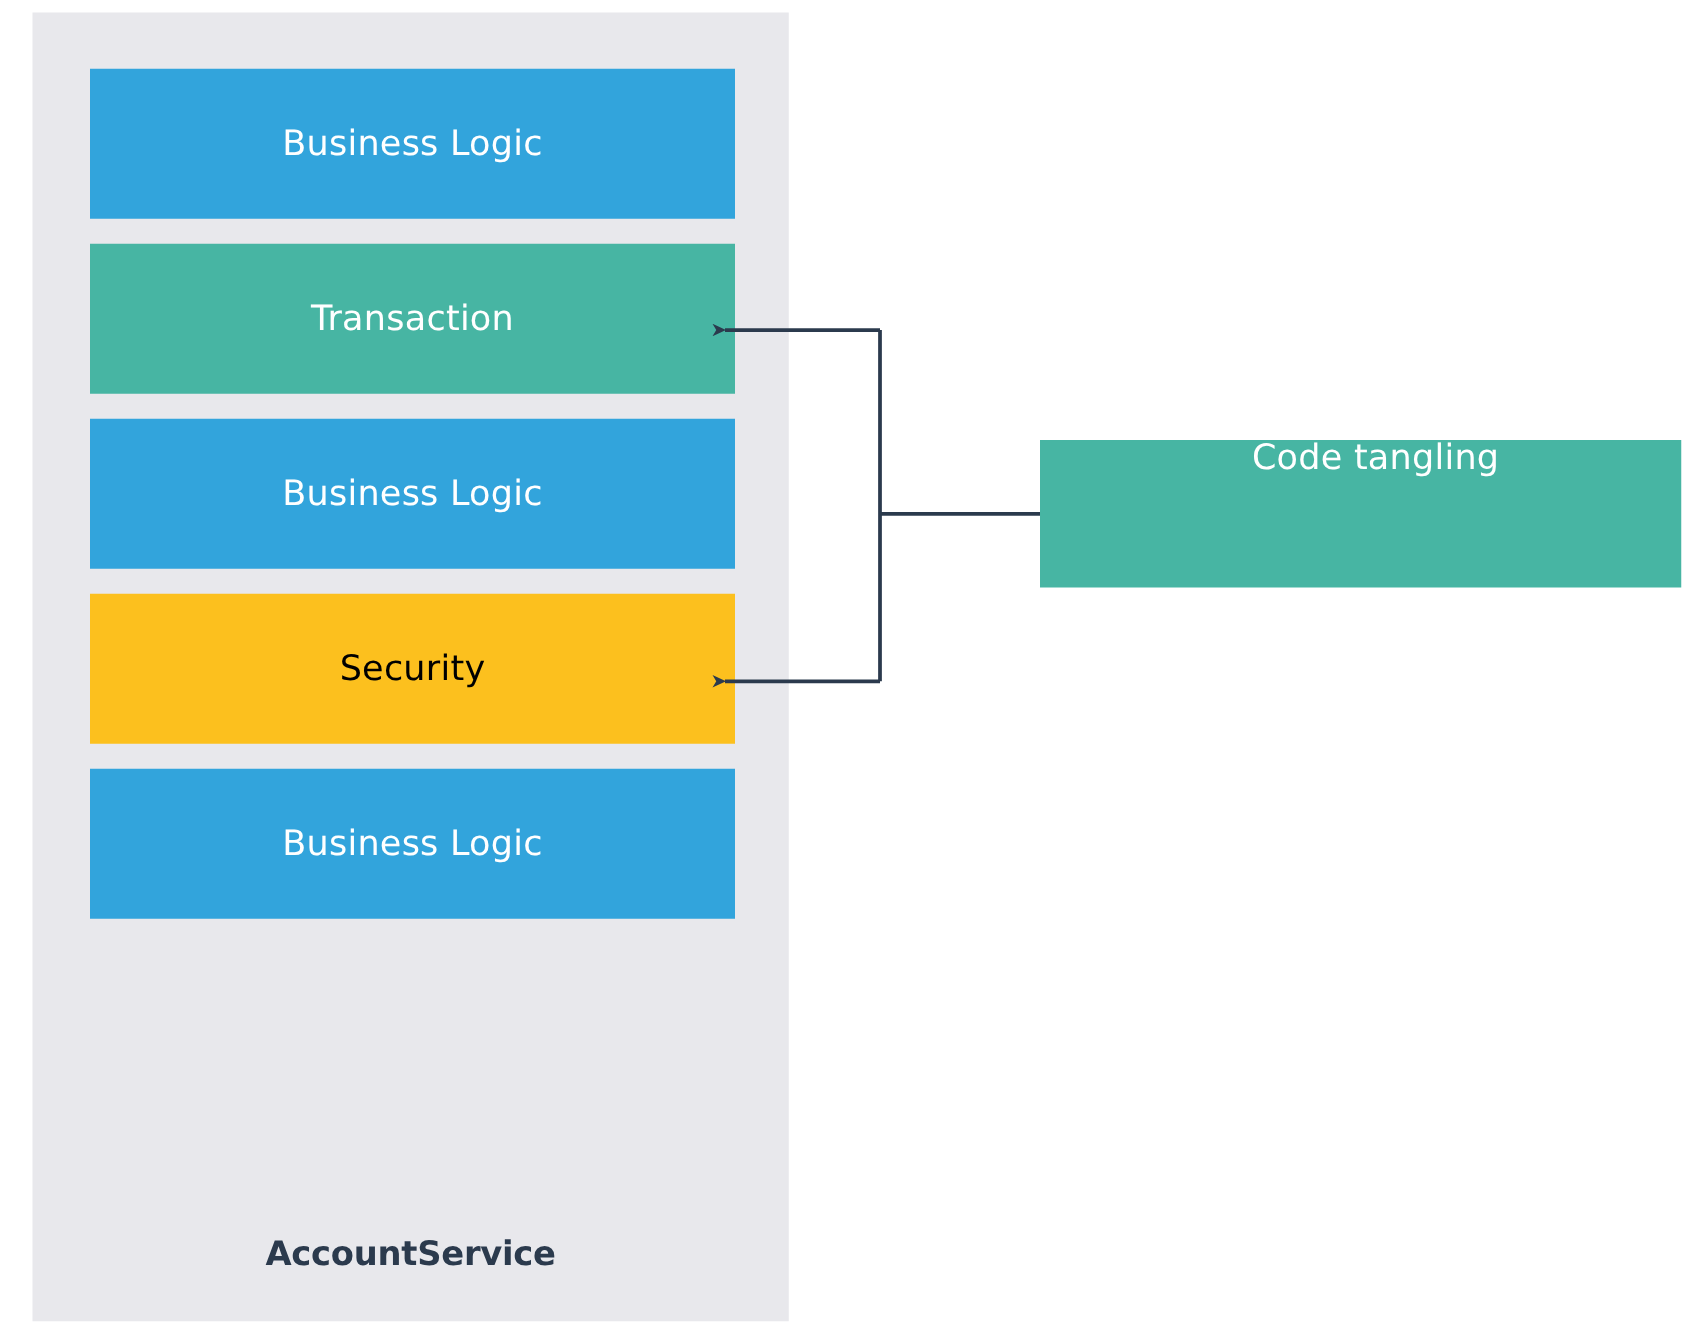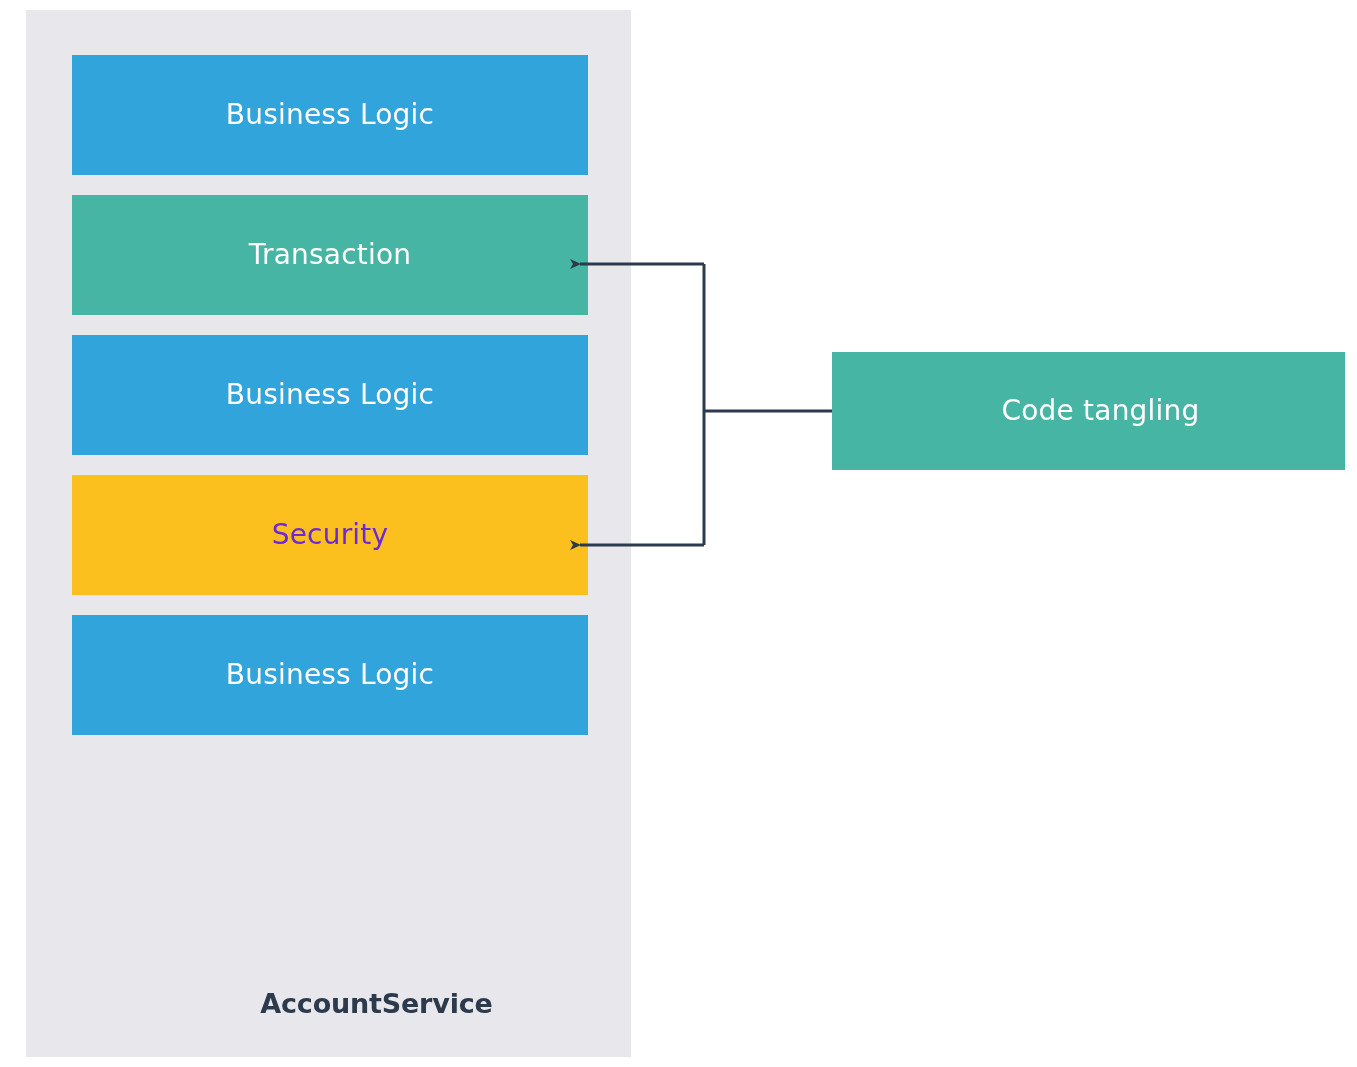--- a/index.html
+++ b/index.html
@@ -56,21 +56,21 @@
     line-height: 1;
     letter-spacing: 0.2px;
     white-space: nowrap;
     font-family: "DejaVu Sans", "Liberation Sans", sans-serif;
   }
 
   
   .aspect-box {
     position: absolute;
     display: flex;
-    align-items: center;
+    align-items: flex-start;
     justify-content: center;
     box-sizing: border-box;
     padding-left: 24px;
   }
   .aspect-label {
     font-size: 28px;
     line-height: 1;
     letter-spacing: 0.2px;
     white-space: nowrap;
     font-family: "DejaVu Sans", "Liberation Sans", sans-serif;
@@ -99,28 +99,28 @@
 
     <div class="layer" style="top: 185px; height: 120px; background: rgb(71, 181, 163);">
       <span class="layer-label" style="color: rgb(255, 255, 255);">Transaction</span>
     </div>
 
     <div class="layer" style="top: 325px; height: 120px; background: rgb(50, 164, 220);">
       <span class="layer-label" style="color: rgb(255, 255, 255);">Business Logic</span>
     </div>
 
     <div class="layer" style="top: 465px; height: 120px; background: rgb(252, 192, 30);">
-      <span class="layer-label" style="color: #6d28d9;">Security</span>
+      <span class="layer-label" style="color: #000000;">Security</span>
     </div>
 
     <div class="layer" style="top: 605px; height: 120px; background: rgb(50, 164, 220);">
       <span class="layer-label" style="color: rgb(255, 255, 255);">Business Logic</span>
     </div>
 
-    <div class="service-title" style="color: rgb(43, 58, 77); margin-left: 48px;">AccountService</div>
+    <div class="service-title" style="color: rgb(43, 58, 77);">AccountService</div>
   </div>
 
   <div class="aspect-box" style="left: 832px; top: 352px; width: 513px; height: 118px; background: rgb(71, 181, 163);">
     <span class="aspect-label" style="color: rgb(255, 255, 255);">Code tangling</span>
   </div>
 
   <svg class="connector-layer" width="1357" height="1067" viewBox="0 0 1357 1067">
     <defs>
       <marker id="stealth-arrow" markerWidth="12" markerHeight="10" refX="1" refY="5" orient="auto" markerUnits="userSpaceOnUse">
         <path d="M 11 0 L 0 5 L 11 10 L 8 5 Z" fill="#2b3a4d"></path>

